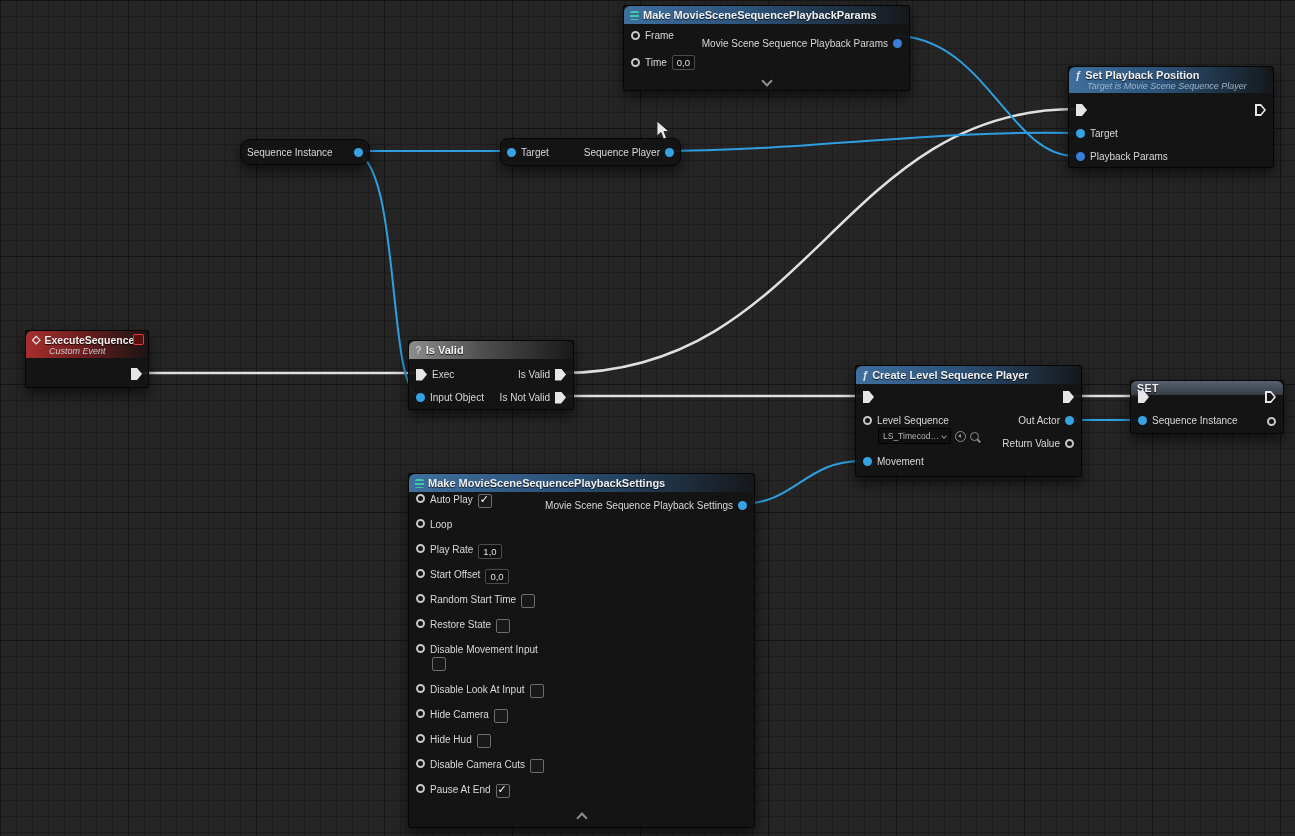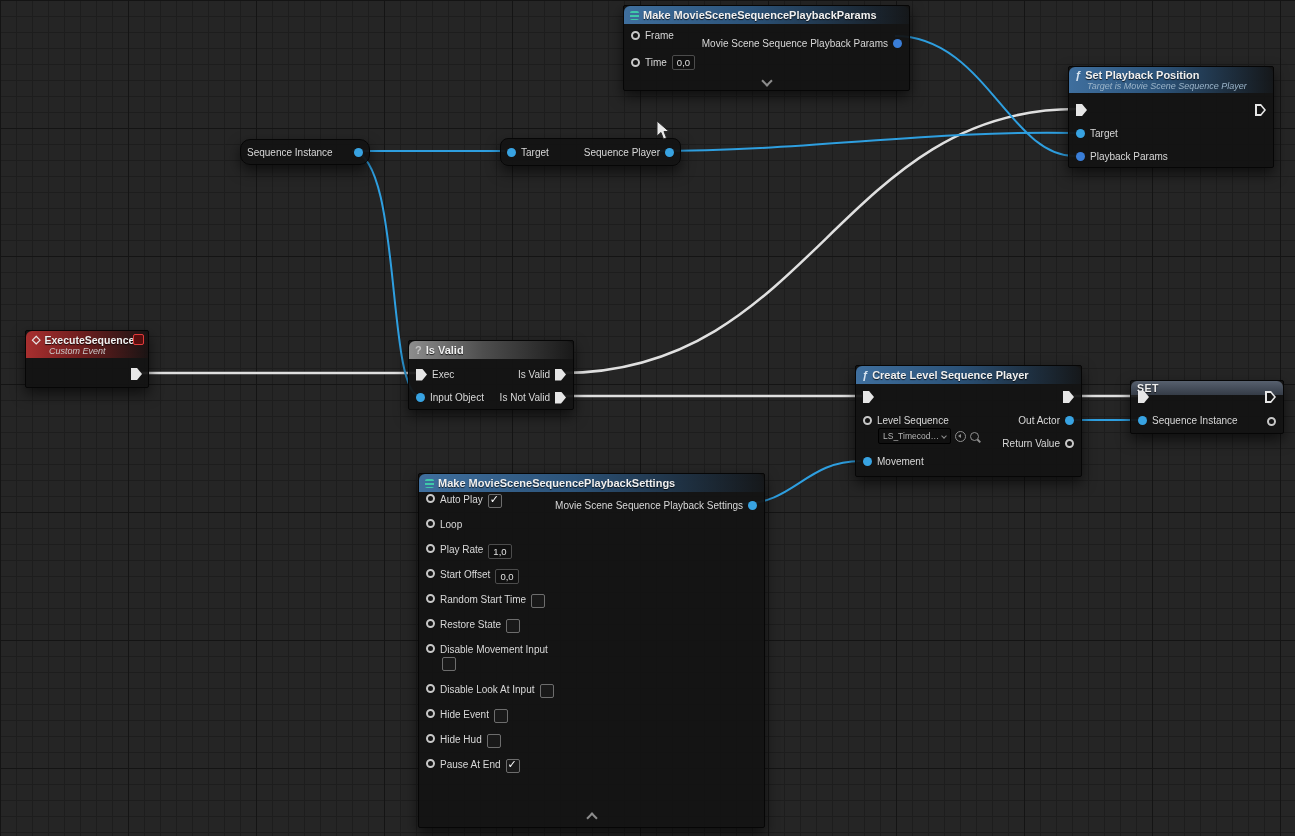--- a/index.html
+++ b/index.html
@@ -224,21 +224,21 @@
   </div>
   <span class="execpin abs" style="left:7px;top:10px"></span>
   <span class="execpin hollow abs" style="right:7px;top:10px"></span>
   <div class="row abs" style="left:0;top:34px">
     <span class="pin c-obj"></span>
     <span class="plabel">Sequence Instance</span>
   </div>
   <span class="pin h c-obj abs" style="right:7px;top:36px"></span>
 </div>
 
-<div class="node" style="left:418px;top:473px;width:345px;height:353px">
+<div class="node" style="left:408px;top:473px;width:345px;height:353px">
   <div class="node-header hdr-fn">
     <span class="struct-icon"></span>
     <span class="title">Make MovieSceneSequencePlaybackSettings</span>
   </div>
   <div class="row abs" style="right:0;top:26px">
     <span class="plabel">Movie Scene Sequence Playback Settings</span>
     <span class="pin c-obj"></span>
   </div>
   <div style="padding-top:2px">
     <div class="srow">
@@ -277,26 +277,31 @@
         <span class="checkbox indent"></span>
       </span>
     </div>
     <div class="srow">
       <span class="pin h c-bool"></span>
       <span class="plabel">Disable Look At Input</span>
       <span class="checkbox"></span>
     </div>
     <div class="srow">
       <span class="pin h c-bool"></span>
-      <span class="plabel">Hide Event</span>
+      <span class="plabel">Hide Camera</span>
       <span class="checkbox"></span>
     </div>
     <div class="srow">
       <span class="pin h c-bool"></span>
       <span class="plabel">Hide Hud</span>
+      <span class="checkbox"></span>
+    </div>
+    <div class="srow">
+      <span class="pin h c-bool"></span>
+      <span class="plabel">Disable Camera Cuts</span>
       <span class="checkbox"></span>
     </div>
     <div class="srow">
       <span class="pin h c-bool"></span>
       <span class="plabel">Pause At End</span>
       <span class="checkbox checked"></span>
     </div>
   </div>
   <div class="chev-row abs" style="left:0;right:0;bottom:3px">
     <span class="chev up"></span>

